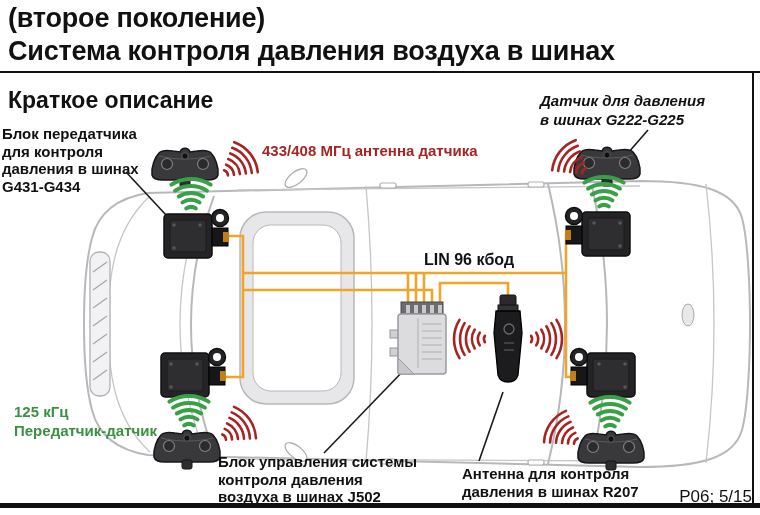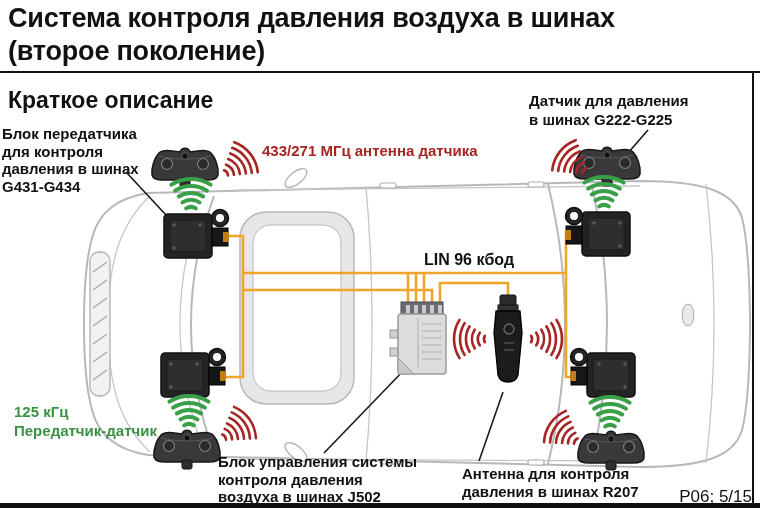--- a/index.html
+++ b/index.html
@@ -7,21 +7,21 @@
         font-family:"Liberation Sans","DejaVu Sans",sans-serif;color:var(--text-black,#111);}
   .abs{position:absolute;}
   #title{left:8px;top:2px;width:740px;font-size:27px;font-weight:bold;line-height:33px;letter-spacing:-0.2px;}
   #title span{display:block;}
   #title-underline{left:0;top:71px;width:760px;height:2px;background:#111;}
   #subtitle{left:8px;top:87px;font-size:23px;font-weight:bold;}
   .lbl{font-weight:bold;font-size:15px;line-height:17.5px;}
   .lbl span{display:block;white-space:nowrap;}
   #lbl-tl{left:2px;top:125px;}
   #lbl-red{left:262px;top:142px;color:var(--label-red,#A62422);white-space:nowrap;}
-  #lbl-tr{left:529px;top:91px;line-height:19px;}
+  #lbl-tr{left:540px;top:91px;line-height:19px;font-style:italic;}
   #lbl-lin{left:424px;top:251px;font-size:16px;}
   #lbl-green{left:14px;top:402px;color:var(--label-green,#3A9142);line-height:19px;}
   #lbl-j502{left:218px;top:453px;}
   #lbl-r207{left:462px;top:465px;}
   #page-ref{right:8px;top:487px;font-size:17px;font-weight:normal;}
   #bottom-bar{left:0;top:503px;width:760px;height:5px;background:#111;}
   #right-border{left:752px;top:72px;width:2px;height:436px;background:#111;}
   svg{position:absolute;left:0;top:0;}
   .carline{fill:none;stroke:#b8b8bc;stroke-width:2;}
   .carline-thin{fill:none;stroke:#c6c6ca;stroke-width:1.3;}
@@ -192,34 +192,34 @@
       </g>
     <g class="rwave">
         <use href="#rfan" transform="translate(490,339) rotate(180)"></use>
       </g>
     <g class="rwave">
         <use href="#rfan" transform="translate(526,339)"></use>
       </g>
   </svg>
 
   <div class="abs" id="title">
+    <span>(второе поколение)</span>
     <span>Система контроля давления воздуха в шинах</span>
-    <span>(второе поколение)</span>
   </div>
   <div class="abs" id="title-underline"></div>
   <div class="abs" id="subtitle">Краткое описание</div>
 
   <div class="abs lbl" id="lbl-tl">
     <span>Блок передатчика</span>
     <span>для контроля</span>
     <span>давления в шинах</span>
     <span>G431-G434</span>
   </div>
 
-  <div class="abs lbl" id="lbl-red">433/271 МГц антенна датчика</div>
+  <div class="abs lbl" id="lbl-red">433/408 МГц антенна датчика</div>
 
   <div class="abs lbl" id="lbl-tr">
     <span>Датчик для давления</span>
     <span>в шинах G222-G225</span>
   </div>
 
   <div class="abs lbl" id="lbl-lin">LIN 96 кбод</div>
 
   <div class="abs lbl" id="lbl-green">
     <span>125 кГц</span>

